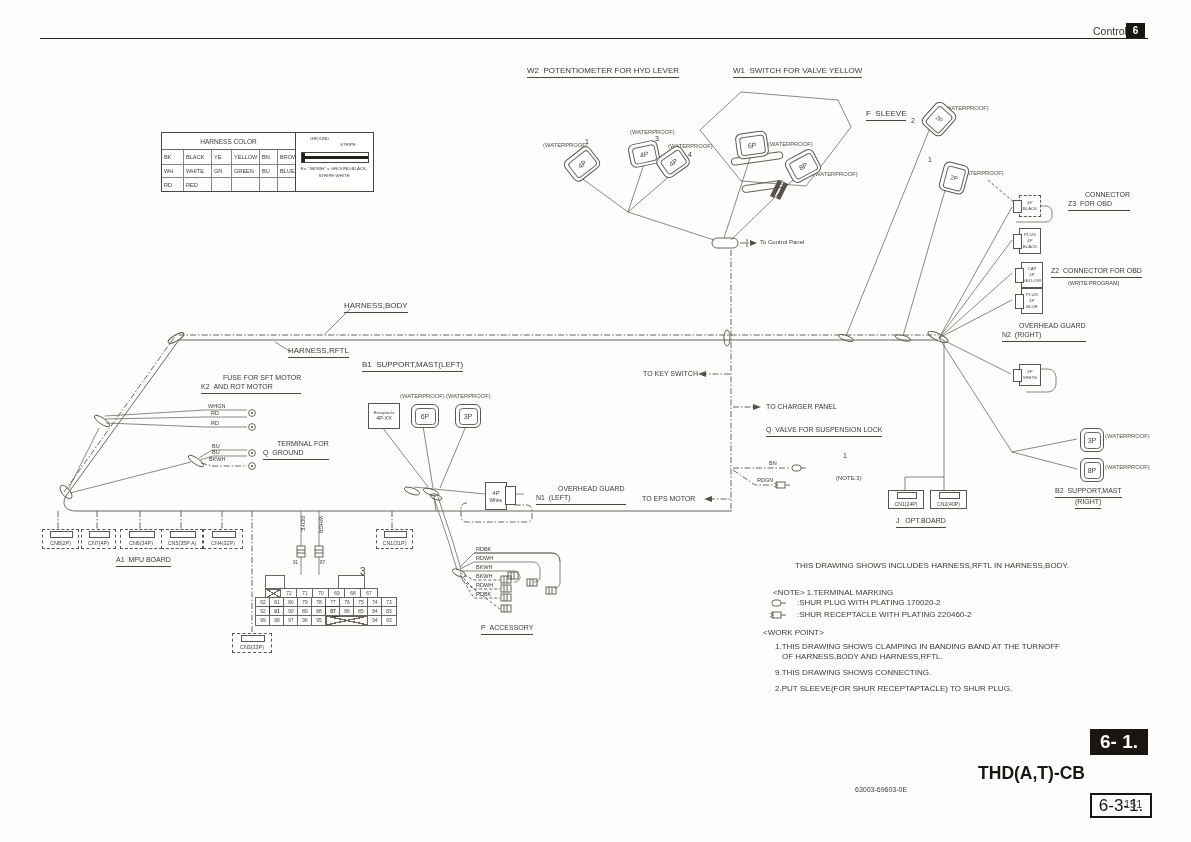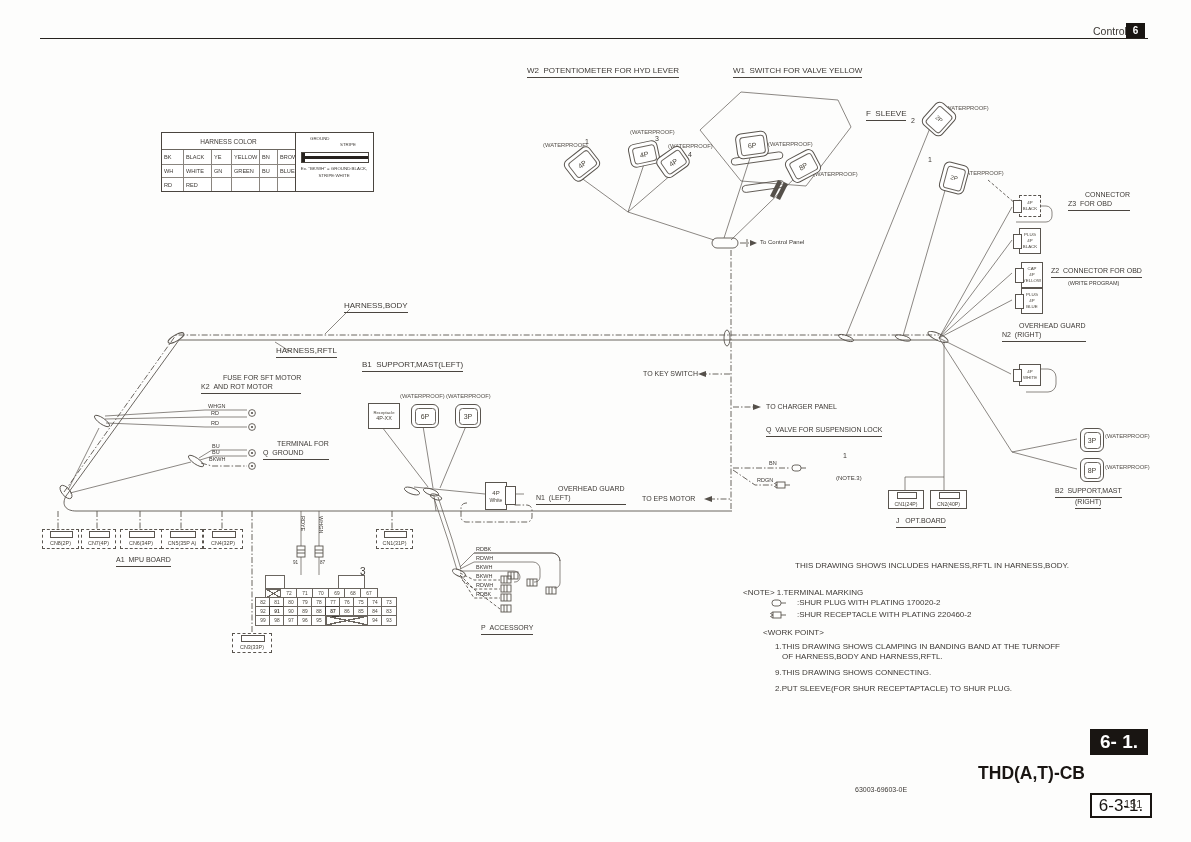--- a/index.html
+++ b/index.html
@@ -268,21 +268,21 @@
     <span style="padding-left:22px;">OVERHEAD GUARD</span><br>
     <span>N1</span>&nbsp;&nbsp;<span>(LEFT)</span></div>
   <div class="lbl bb" style="left:116px;top:556px;">
     <span>A1</span>&nbsp;&nbsp;<span>MPU BOARD</span></div>
   <div class="lbl bb" style="left:896px;top:517px;">
     <span>J</span>&nbsp;&nbsp;&nbsp;<span>OPT.BOARD</span></div>
   <div class="lbl bb" style="left:481px;top:624px;">
     <span>P</span>&nbsp;&nbsp;<span>ACCESSORY</span></div>
 
   <div class="lbl f8 bb" style="left:344px;top:301px;">HARNESS,BODY</div>
-  <div class="lbl f8 bb" style="left:276px;top:346px;">HARNESS,RFTL</div>
+  <div class="lbl f8 bb" style="left:288px;top:346px;">HARNESS,RFTL</div>
 
   <div class="lbl f6" style="left:760px;top:239px;">To Control Panel</div>
   <div class="lbl" style="left:643px;top:370px;">TO KEY SWITCH</div>
   <div class="lbl" style="left:766px;top:403px;">TO CHARGER PANEL</div>
   <div class="lbl" style="left:642px;top:495px;">TO EPS MOTOR</div>
   <div class="lbl" style="left:843px;top:452px;">1</div>
   <div class="lbl f6" style="left:836px;top:475px;">(NOTE.3)</div>
 
   <div class="lbl wpl" style="left:543px;top:142px;">(WATERPROOF)</div>
   <div class="lbl wpl" style="left:630px;top:129px;">(WATERPROOF)</div>
@@ -450,21 +450,21 @@
       <div class="c" style="left: 28px; top: 40px; width: 14px; height: 9px;">97</div>
       <div class="c" style="left: 42px; top: 40px; width: 14px; height: 9px;">96</div>
       <div class="c" style="left: 56px; top: 40px; width: 14px; height: 9px;">95</div>
       <div class="c x" style="left: 70px; top: 40px; width: 42px; height: 9px;"></div>
       <div class="c" style="left: 112px; top: 40px; width: 14px; height: 9px;">94</div>
       <div class="c" style="left: 126px; top: 40px; width: 14px; height: 9px;">93</div>
     </div>
   <div class="lbl f10" style="left:360px;top:566px;">3</div>
 
   <div class="note" style="left:795px;top:561px;">THIS DRAWING SHOWS INCLUDES HARNESS,RFTL IN HARNESS,BODY.</div>
-  <div class="note" style="left:743px;top:588px;">&lt;NOTE&gt; 1.TERMINAL MARKING</div>
+  <div class="note" style="left:773px;top:588px;">&lt;NOTE&gt; 1.TERMINAL MARKING</div>
   <div class="note" style="left:797px;top:598px;">:SHUR PLUG WITH PLATING 170020-2</div>
   <div class="note" style="left:797px;top:610px;">:SHUR RECEPTACLE WITH PLATING 220460-2</div>
   <div class="note" style="left:763px;top:628px;">&lt;WORK POINT&gt;</div>
   <div class="note" style="left:775px;top:642px;">1.THIS DRAWING SHOWS CLAMPING IN BANDING BAND AT THE TURNOFF</div>
   <div class="note" style="left:782px;top:652px;">OF HARNESS,BODY AND HARNESS,RFTL.</div>
   <div class="note" style="left:775px;top:668px;">9.THIS DRAWING SHOWS CONNECTING.</div>
   <div class="note" style="left:775px;top:684px;">2.PUT SLEEVE(FOR SHUR RECEPTAPTACLE) TO SHUR PLUG.</div>
 
   <div class="badge" style="left:1090px;top:729px;width:58px;height:26px;font-size:19px;">6- 1.</div>
   <div class="ft-model">THD(A,T)-CB</div>

